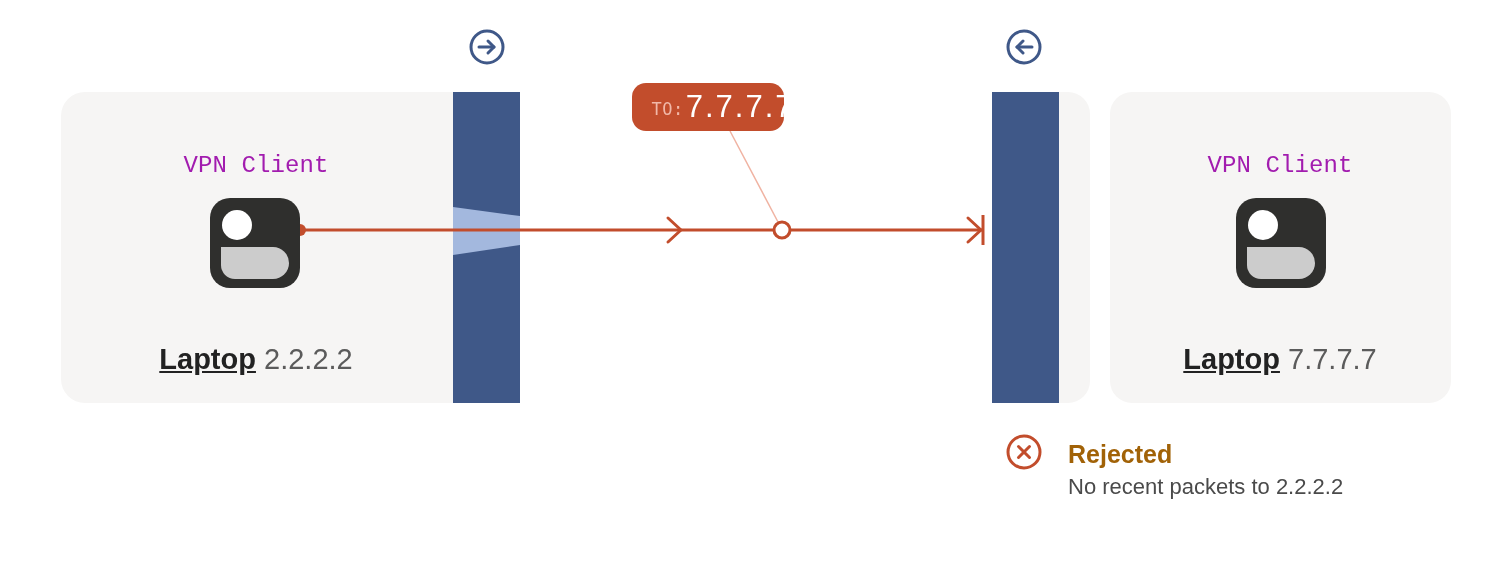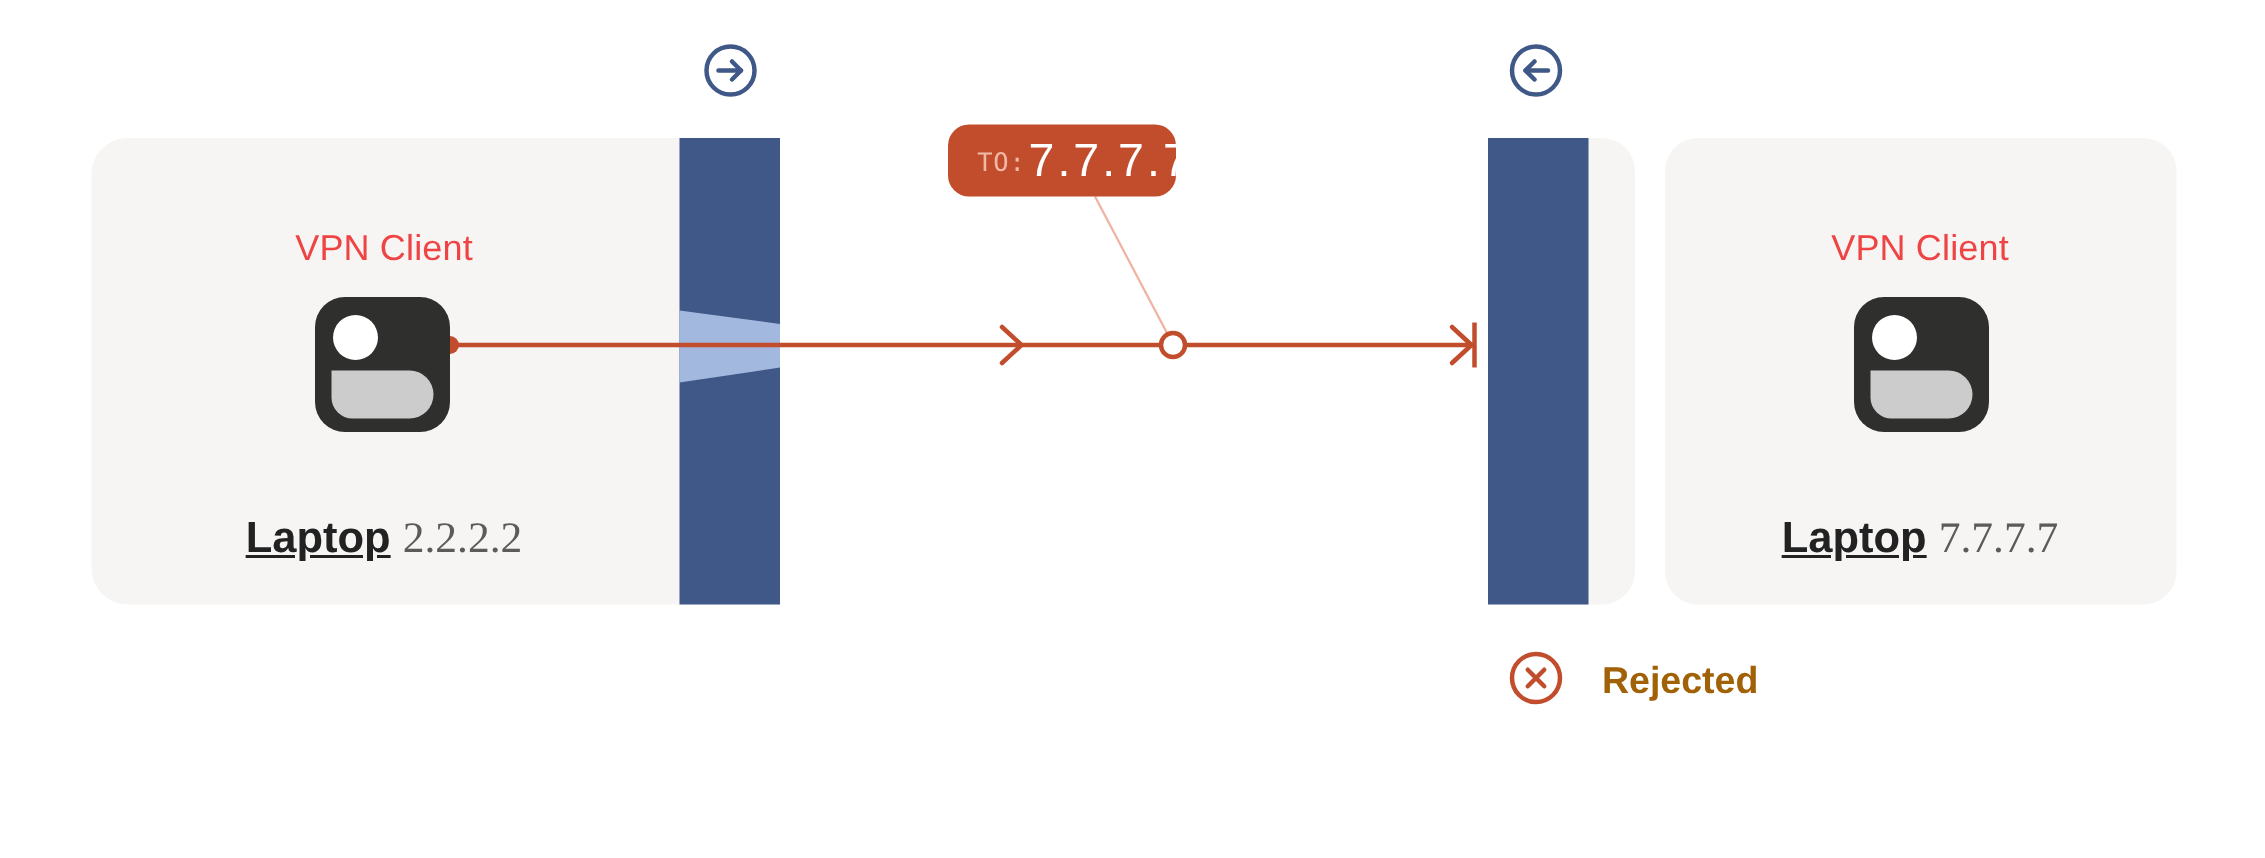--- a/index.html
+++ b/index.html
@@ -20,32 +20,33 @@
       width: 67px;
       top: 92px;
       height: 311px;
     }
     .fw-left { left: 453px; }
     .fw-right { left: 992px; }
 
     .node-title {
       position: absolute;
       font-size: 24px;
-      color: #ef4444;
+      color: #a21caf;
       text-align: center;
       letter-spacing: 0.1px;
+      font-family: Liberation Mono, monospace;
     }
     .node-name {
       position: absolute;
       font-size: 29px;
       text-align: center;
       white-space: nowrap;
     }
     .node-name .bold { font-weight: bold; color: #222222; text-decoration: underline; }
-    .node-name .ip { color: #5b5b5b; font-family: Liberation Serif, serif; }
+    .node-name .ip { color: #5b5b5b; }
 
     .device-icon {
       position: absolute;
       width: 92px; height: 92px;
     }
 
     .dir-icon { position: absolute; width: 38px; height: 38px; }
 
     .pill {
       position: absolute;
@@ -128,13 +129,14 @@
   <span class="ip">7.7.7.7</span>
 </div>
 
 <div class="status">
   <svg class="status-icon" viewBox="0 0 40 40">
     <circle cx="20" cy="20" r="16" fill="none" stroke="#c24d2c" stroke-width="3"></circle>
     <line x1="14.5" y1="14.5" x2="25.5" y2="25.5" stroke="#c24d2c" stroke-width="3" stroke-linecap="round"></line>
     <line x1="25.5" y1="14.5" x2="14.5" y2="25.5" stroke="#c24d2c" stroke-width="3" stroke-linecap="round"></line>
   </svg>
   <div class="status-title">Rejected</div>
+  <div class="status-detail">No recent packets to 2.2.2.2</div>
 </div>
 
 </body></html>

